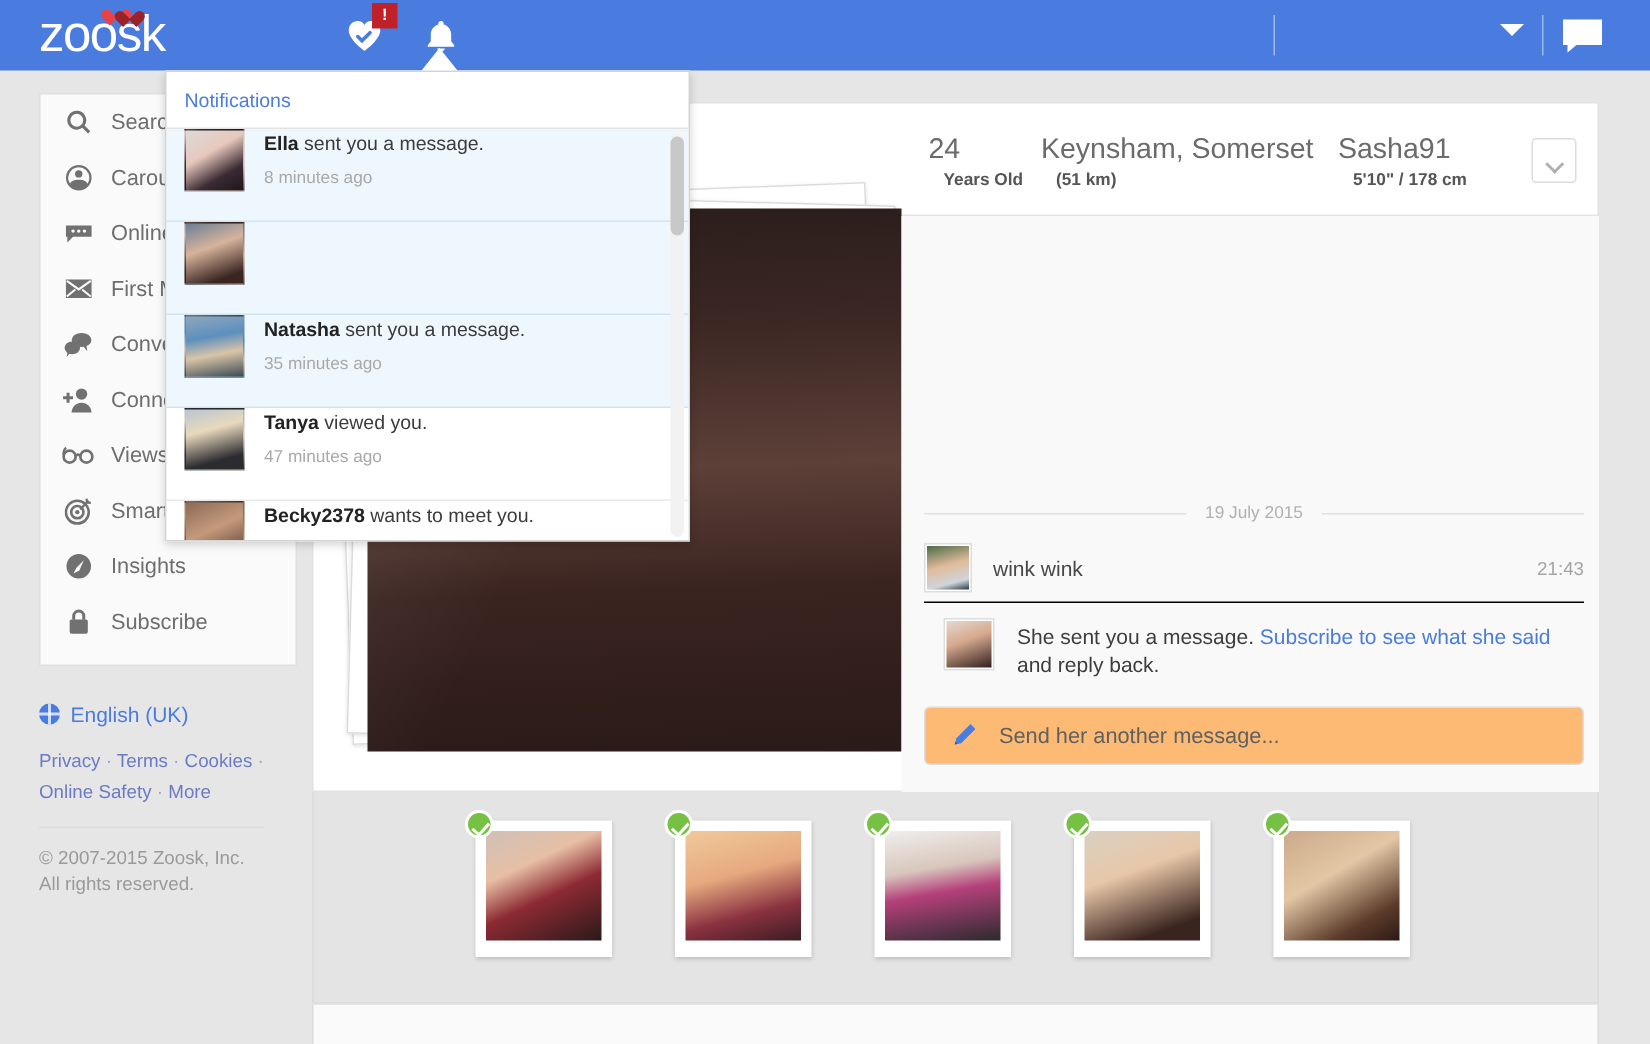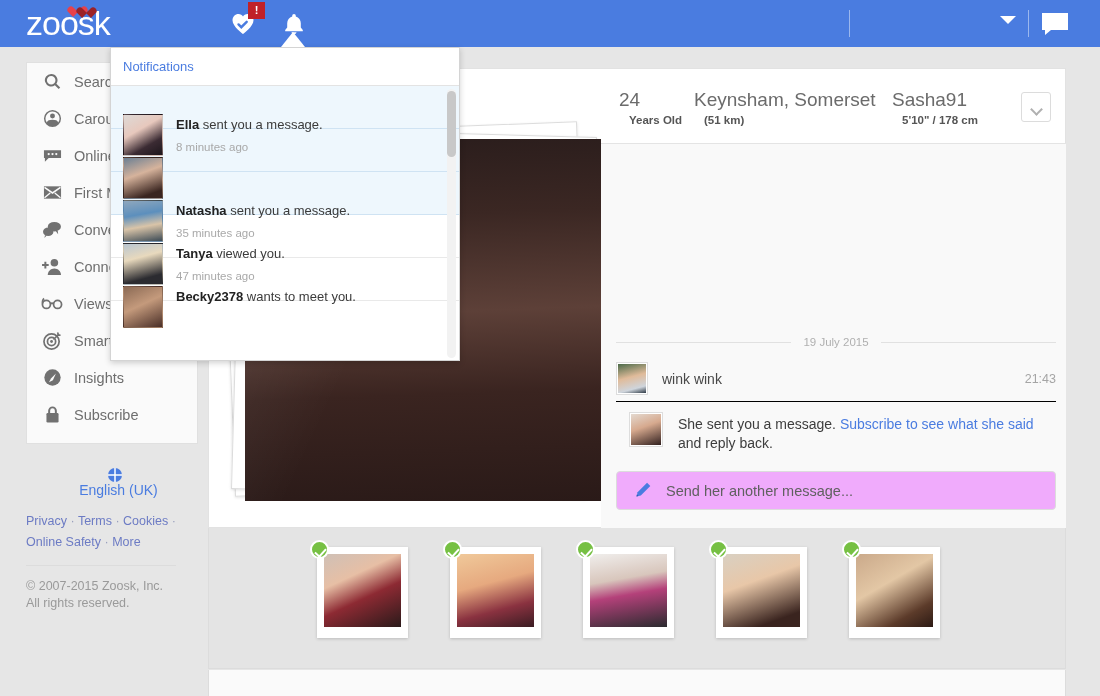--- a/index.html
+++ b/index.html
@@ -72,22 +72,22 @@
     position: absolute; left: 281px; top: 32px; width: 0; height: 0;
     border-left: 12px solid transparent; border-right: 12px solid transparent;
     border-bottom: 15px solid #ffffff; z-index: 61;
   }
   .notif-title {
     height: 38px; line-height: 38px; padding-left: 12px;
     font-size: 13px; color: #4a7ce0; border-bottom: 1px solid #e3e3e3;
   }
   .notif-list { position: relative; height: 275px; }
   .notif-item {
-    display: flex; align-items: flex-start; padding: 28px 12px 9px 12px;
-    height: 43px; border-bottom: 1px solid #cfe3f3; background: #eef7fd;
+    display: flex; align-items: flex-start; padding: 0 12px 9px 12px;
+    height: 62px; border-bottom: 1px solid #cfe3f3; background: #eef7fd;
     cursor: pointer;
   }
   .notif-item.read { background: #ffffff; border-bottom: 1px solid #e9e9e9; }
   .notif-thumb {
     width: 40px; height: 42px; flex: 0 0 40px; margin-right: 13px;
     border: 1px solid rgba(0,0,0,0.08); background-size: cover; background-position: center;
   }
   .notif-text { padding-top: 1px; }
   .notif-msg { font-size: 13px; color: #3b3b3b; line-height: 16px; }
   .notif-msg b { font-weight: bold; color: #222; }
@@ -119,21 +119,21 @@
   }
   .side-ico {
     width: 22px; height: 22px; margin-right: 11px; flex: 0 0 22px;
     display: flex; align-items: center; justify-content: center;
   }
   .side-ico svg { fill: #717171; }
   .side-label { font-size: 14.5px; color: #6e6e6e; white-space: nowrap; }
 
   
   .footer { position: absolute; left: 26px; top: 468px; width: 185px; z-index: 10; }
-  .lang-row { display: flex; align-items: center; cursor: pointer; flex-direction: column; }
+  .lang-row { display: flex; align-items: center; cursor: pointer; }
   .globe {
     width: 14px; height: 14px; border-radius: 50%; background: #4a7ce0;
     margin-right: 7px; position: relative; flex: 0 0 14px;
   }
   .globe::before {
     content:""; position:absolute; left:6px; top:0; width:2px; height:14px;
     background:#ffffff; opacity:.75;
   }
   .globe::after {
     content:""; position:absolute; left:0; top:6px; width:14px; height:2px;
@@ -235,21 +235,21 @@
   }
   .sub-av i {
     display: block; width: 100%; height: 100%;
     background-image: linear-gradient(160deg,#e4d9cf 0%,#d6a98e 42%,#32201f 100%);
   }
   .sub-text { font-size: 14px; line-height: 19px; color: #3d3d3d; padding-top: 3px; }
   .sub-text a { color: #4a7ce0; text-decoration: none; cursor: pointer; }
 
   .compose {
     position: absolute; left: 15px; top: 327px; width: 440px; height: 39px;
-    background: #f0abfc; border: 1px solid #dcdcdc; border-radius: 4px;
+    background: #fdba74; border: 1px solid #dcdcdc; border-radius: 4px;
     display: flex; align-items: center; padding-left: 16px; cursor: text;
   }
   .pencil { width: 19px; height: 19px; margin-right: 14px; flex: 0 0 19px; }
   .compose-ph { font-size: 14.5px; color: #606060; }
 
   
   .thumb-strip {
     position: absolute; left: 208px; top: 528px; width: 858px; height: 141px;
     background: #e4e4e4; border-left: 1px solid #dcdcdc; border-right: 1px solid #dcdcdc;
     border-bottom: 1px solid #dcdcdc; z-index: 5;

